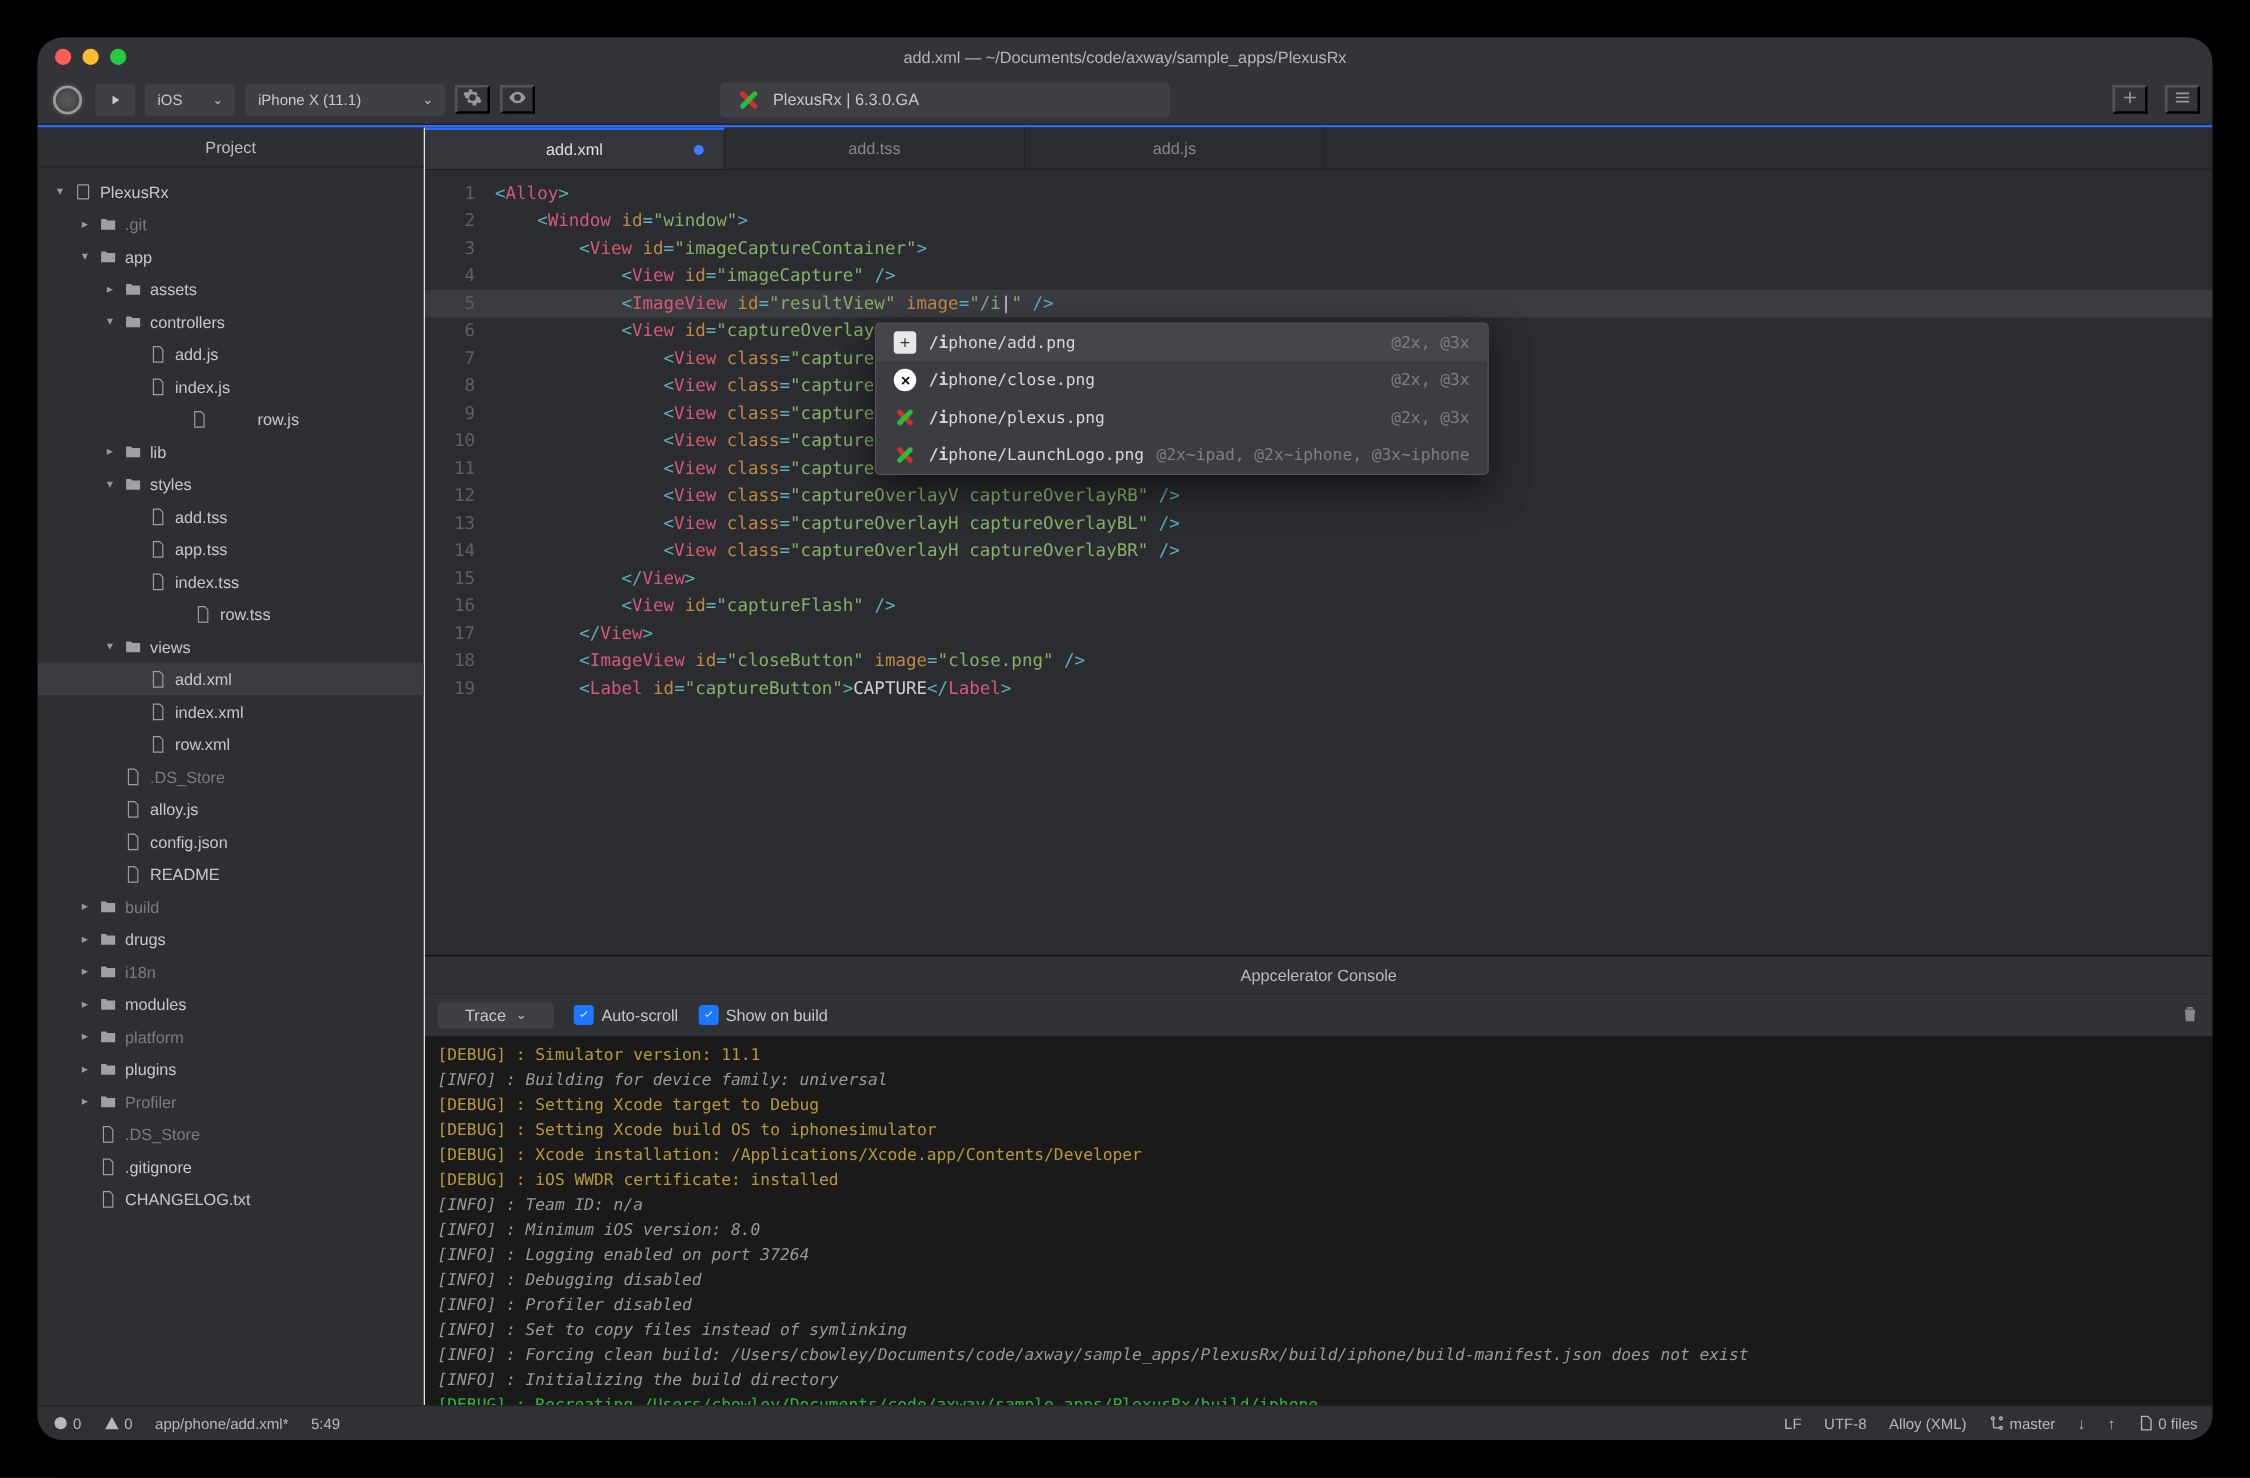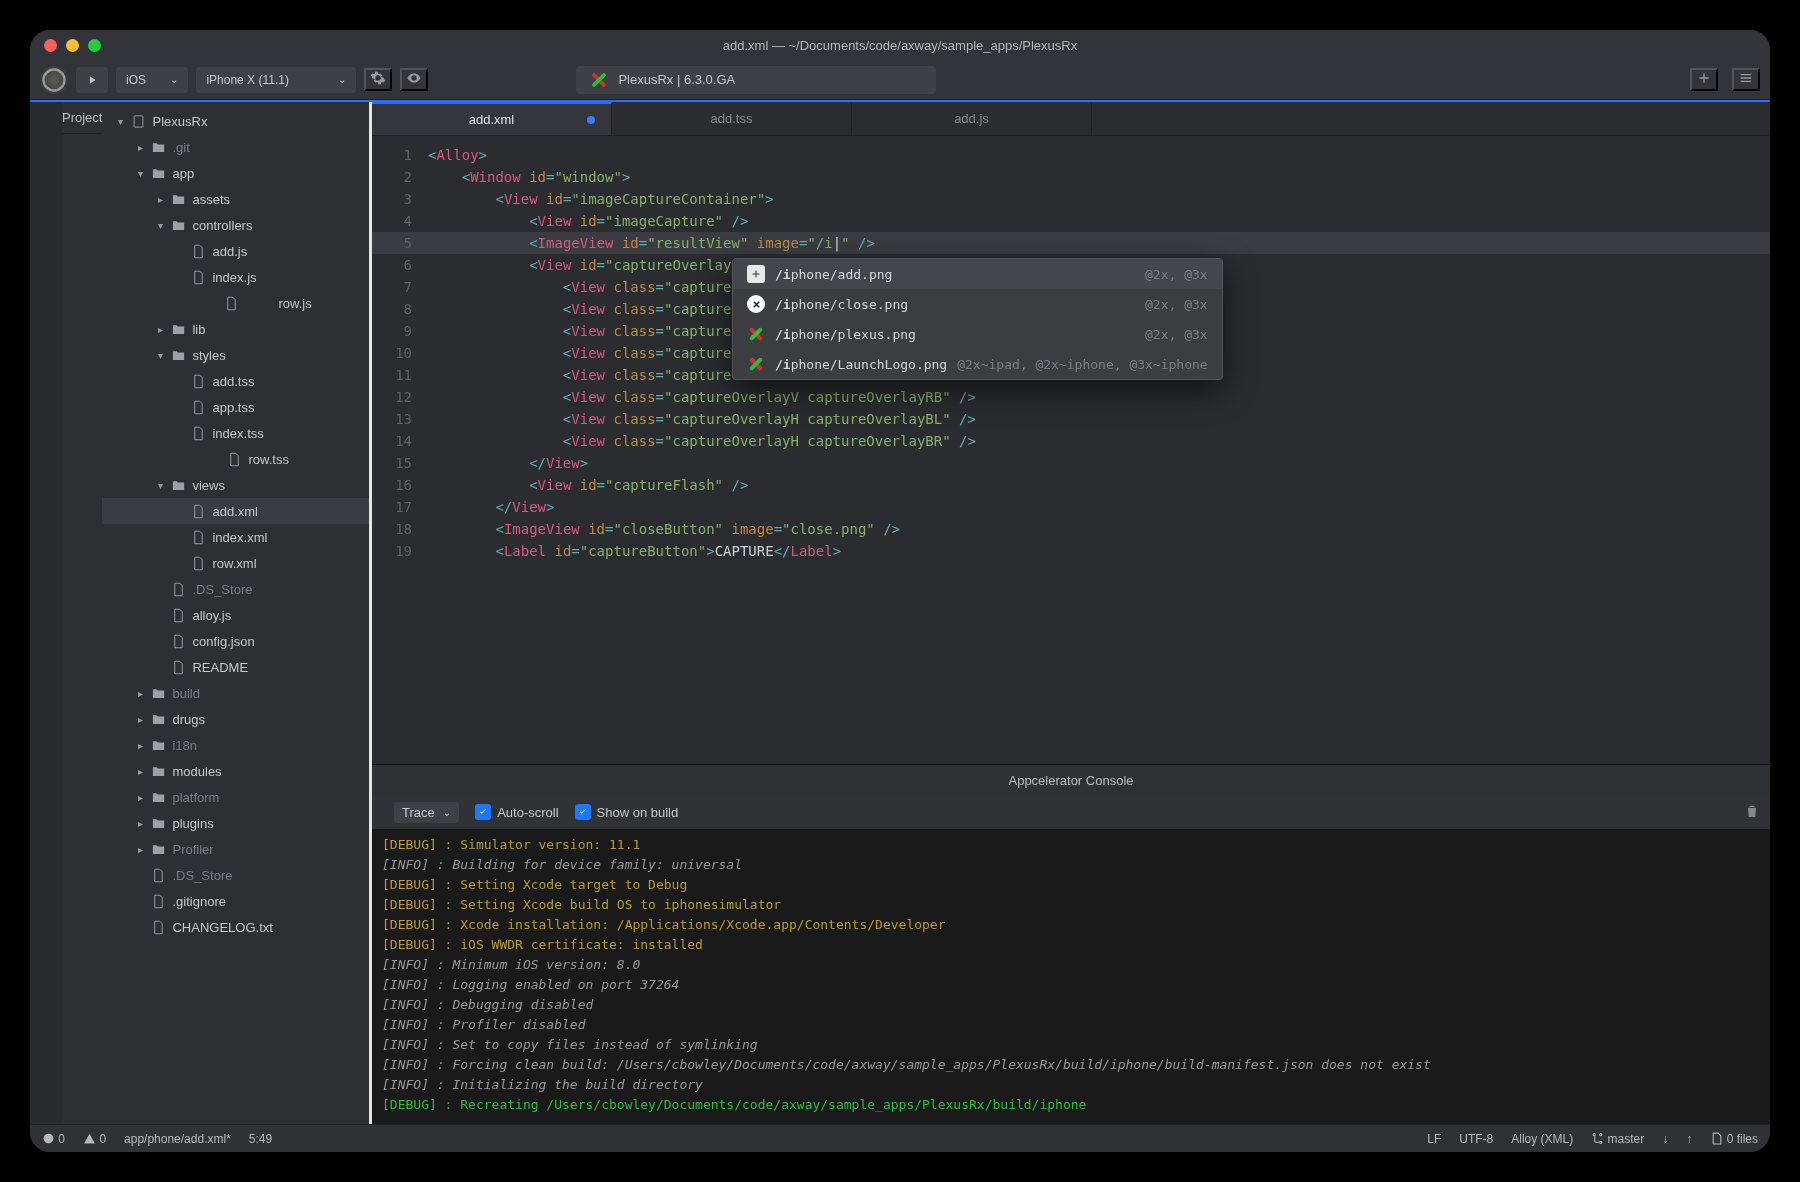--- a/index.html
+++ b/index.html
@@ -77,22 +77,22 @@
   }
   .pill-icon::before { background:#d0312d; transform:translate(-50%,-50%) rotate(45deg); }
   .pill-icon::after  { background:#2dbb3e; transform:translate(-50%,-50%) rotate(-45deg); }
   .toolbar-right { margin-left: auto; display:flex; gap:14px; }
 
   .body {
     flex: 1; display: flex; min-height: 0;
     border-top: 2px solid #2b6cff;
   }
   .project-pane {
-    width: 310px; background: #2e2f33; border-right: 3px solid #e5e5e5;
-    display:flex; flex-direction:row;margin-left:32px;
+    width: 310px; background: #2e2f33; border-right: 1px solid #e5e5e5;
+    display:flex; flex-direction:column;
   }
   .pane-header {
     height: 32px; display:flex; align-items:center; justify-content:center;
     color:#bdbdbd; font-size:13px; border-bottom:1px solid #232427;
   }
   .tree { flex:1; overflow:auto; padding: 6px 0; }
   .tree-row {
     display:flex; align-items:center; height:26px; padding-right:8px;
     color:#c8c8c8; font-size:13px; gap:6px; cursor:pointer;
     white-space:nowrap;
@@ -147,21 +147,21 @@
     display:flex; align-items:center; padding:6px 14px; gap:10px;
     color:#d6d6d6; cursor:pointer;
   }
   .popup-row.selected { background:#44464b; }
   .popup-row .hint { margin-left:auto; color:#7d7f83; }
   .pic { width:18px; height:18px; border-radius:3px; display:flex; align-items:center; justify-content:center;}
 
   .console-pane { background:#1a1a1a; display:flex; flex-direction:column; border-top:1px solid #111;}
   .console-header { height:30px; background:#303135; color:#bcbcbc; display:flex; align-items:center; justify-content:center; font-size:13px;}
   .console-toolbar { height:34px; background:#313236; display:flex; align-items:center; padding:0 10px; gap:16px; font-size:13px;}
-  .console-select { background:#3e4045; border-radius:4px; padding:3px 8px; display:flex; align-items:center; gap:8px;margin-left:12px;}
+  .console-select { background:#3e4045; border-radius:4px; padding:3px 22px; display:flex; align-items:center; gap:8px;}
   .checkbox {
     width:16px; height:16px; border-radius:3px; background:#1e77ff;
     display:inline-flex; align-items:center; justify-content:center; margin-right:6px;
   }
   .checkbox svg{width:10px;height:10px;fill:#fff;}
   .trash { margin-left:auto; color:#888; cursor:pointer;}
   .trash svg{width:16px;height:16px;fill:currentColor;}
   .console-body { flex:1; overflow:auto; padding:6px 10px; font-family:Menlo,Monaco,Consolas,monospace; font-size:13px; line-height:20px;}
   .log-info{color:#999;font-style:italic;}
   .log-debug{color:#b89a3a;}
@@ -640,20 +640,21 @@
               </svg>
           </span>
         </div>
         <div class="console-body" id="console-body">
             <div class="log-debug">[DEBUG] :  Simulator version: 11.1</div>
             <div class="log-info">[INFO]  :  Building for device family: universal</div>
             <div class="log-debug">[DEBUG] :  Setting Xcode target to Debug</div>
             <div class="log-debug">[DEBUG] :  Setting Xcode build OS to iphonesimulator</div>
             <div class="log-debug">[DEBUG] :  Xcode installation: /Applications/Xcode.app/Contents/Developer</div>
             <div class="log-debug">[DEBUG] :  iOS WWDR certificate: installed</div>
+            <div class="log-info">[INFO]  :  Team ID: n/a</div>
             <div class="log-info">[INFO]  :  Minimum iOS version: 8.0</div>
             <div class="log-info">[INFO]  :  Logging enabled on port 37264</div>
             <div class="log-info">[INFO]  :  Debugging disabled</div>
             <div class="log-info">[INFO]  :  Profiler disabled</div>
             <div class="log-info">[INFO]  :  Set to copy files instead of symlinking</div>
             <div class="log-info">[INFO]  :  Forcing clean build: /Users/cbowley/Documents/code/axway/sample_apps/PlexusRx/build/iphone/build-manifest.json does not exist</div>
             <div class="log-info">[INFO]  :  Initializing the build directory</div>
             <div class="log-recreate">[DEBUG] :  Recreating /Users/cbowley/Documents/code/axway/sample_apps/PlexusRx/build/iphone</div>
           </div>
       </div>

